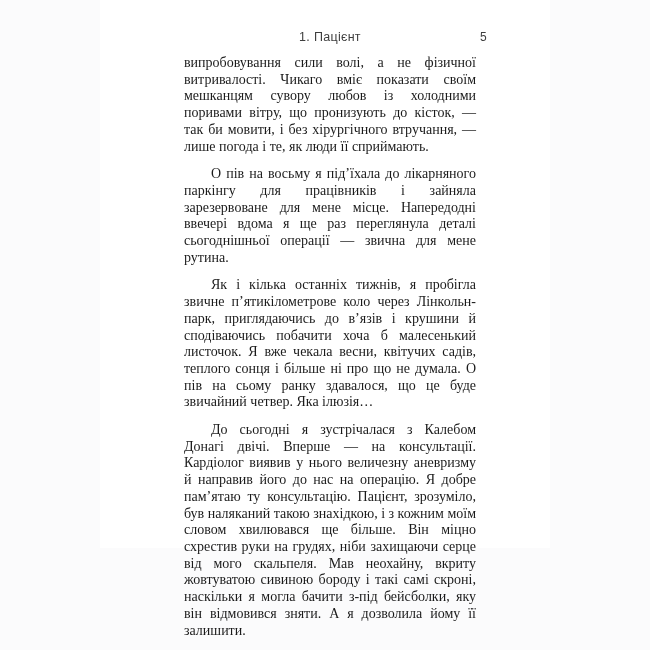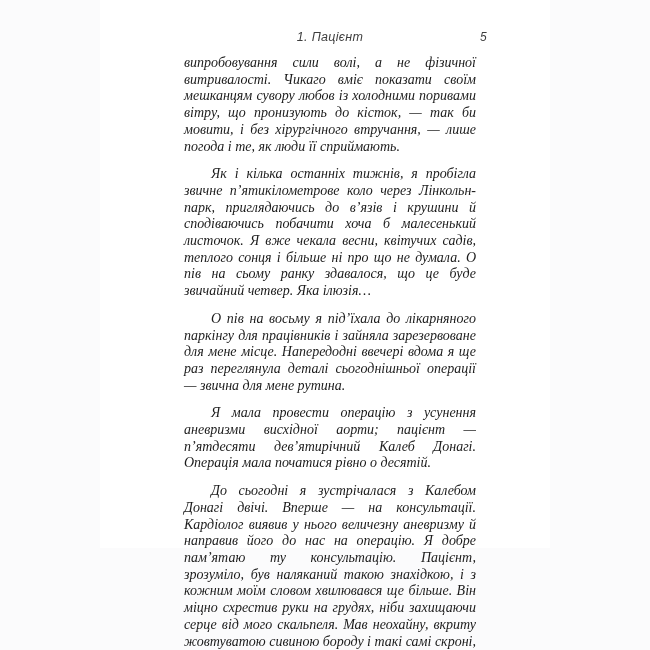--- a/index.html
+++ b/index.html
@@ -11,21 +11,20 @@
     height: 650px;
     background: #fbfbfc;
     overflow: hidden;
   }
   .page {
     width: 450px;
     height: 548px;
     margin: 0 auto;
     background: #ffffff;
     box-sizing: border-box;
-    font-style: italic;
   }
   .content {
     padding: 0 63px 0 73px;
   }
   .page-header {
     position: relative;
     padding-top: 30px;
     font-family: "Liberation Sans", sans-serif;
     font-size: 12.5px;
     line-height: 14px;
@@ -63,20 +62,19 @@
 <body>
 
 <div class="page">
   <div class="content">
     <div class="page-header">
       <span>1. Пацієнт</span>
       <span class="page-number">5</span>
     </div>
     <div class="body-text">
       <p class="no-indent">випробовування сили волі, а не фізичної витривалості. Чикаго вміє показати своїм мешканцям сувору любов із холодними поривами вітру, що пронизують до кісток, — так би мовити, і без хірургічного втручання, — лише погода і те, як люди її сприймають.</p>
+      <p>О пів на восьму я під’їхала до лікарняного паркінгу для працівників і зайняла зарезервоване для мене місце. Напередодні ввечері вдома я ще раз переглянула деталі сьогоднішньої операції — звична для мене рутина.</p>
       <p>Як і кілька останніх тижнів, я пробігла звичне п’ятикілометрове коло через Лінкольн-парк, приглядаючись до в’язів і крушини й сподіваючись побачити хоча б малесенький листочок. Я вже чекала весни, квітучих садів, теплого сонця і більше ні про що не думала. О пів на сьому ранку здавалося, що це буде звичайний четвер. Яка ілюзія…</p>
-      <p>О пів на восьму я під’їхала до лікарняного паркінгу для працівників і зайняла зарезервоване для мене місце. Напередодні ввечері вдома я ще раз переглянула деталі сьогоднішньої операції — звична для мене рутина.</p>
-      <p>Я мала провести операцію з усунення аневризми висхідної аорти; пацієнт — п’ятдесяти дев’ятирічний Калеб Донагі. Операція мала початися рівно о десятій.</p>
       <p>До сьогодні я зустрічалася з Калебом Донагі двічі. Вперше — на консультації. Кардіолог виявив у нього величезну аневризму й направив його до нас на операцію. Я добре пам’ятаю ту консультацію. Пацієнт, зрозуміло, був наляканий такою знахідкою, і з кожним моїм словом хвилювався ще більше. Він міцно схрестив руки на грудях, ніби захищаючи серце від мого скальпеля. Мав неохайну, вкриту жовтуватою сивиною бороду і такі самі скроні, наскільки я могла бачити з-під бейсболки, яку він відмовився зняти. А я дозволила йому її залишити.</p>
       <p>Спершу він був похмурим і сварливим, заперечував усе, що я йому казала. Чим він заслужив цю</p>
     </div>
   </div>
 </div>
 
 </body></html>

